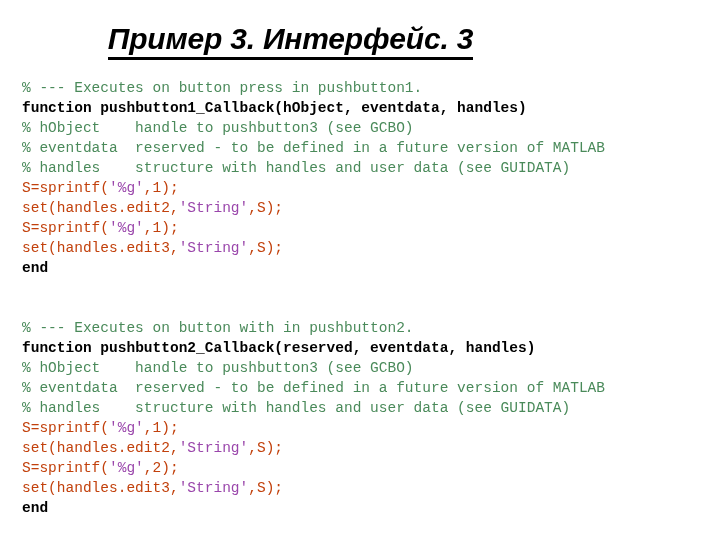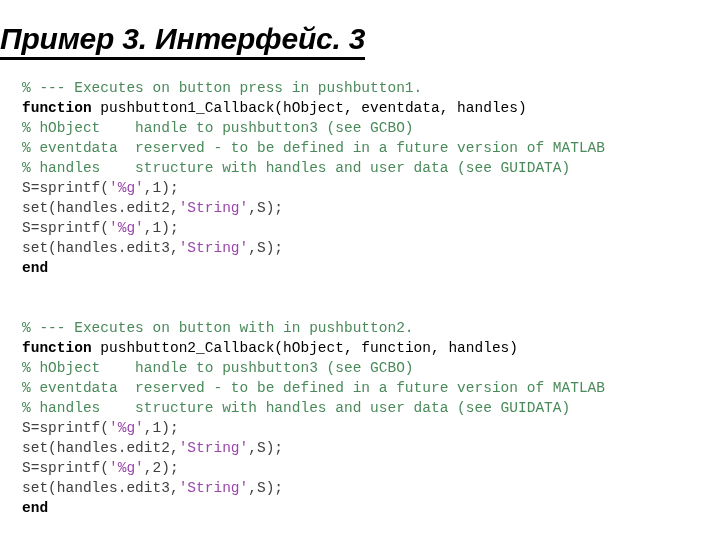--- a/index.html
+++ b/index.html
@@ -23,20 +23,21 @@
     background: #ffffff;
     overflow: hidden;
   }
 
   
   .title-wrap {
     position: absolute;
     left: 0;
     top: 22px;
     width: 581px;
+    text-align: center;
   }
   .slide-title {
     display: inline-block;
     font-family: "Liberation Sans", sans-serif;
     font-size: 30px;
     font-weight: bold;
     font-style: italic;
     color: #000000;
     letter-spacing: -0.2px;
     border-bottom: 3px solid #000000;
@@ -61,22 +62,22 @@
 
   .code-line {
     height: 20px;
     white-space: pre;
     overflow: visible;
   }
 
   
   .tok-comment  { color: #4a8a5a; }
   .tok-keyword  { color: #000000; font-weight: bold; }
-  .tok-fname    { color: #000000; font-weight: normal; text-align: right; }
-  .tok-plain    { color: #404040; }
+  .tok-fname    { color: #000000; font-weight: bold; text-align: right; }
+  .tok-plain    { color: #c2410c; }
   .tok-string   { color: #9a46ab; }
 </style>
 </head>
 <body>
 
 <div class="slide">
 
   <div class="title-wrap">
     <div class="slide-title">Пример 3. Интерфейс. 3</div>
   </div>
@@ -89,21 +90,21 @@
       <div class="code-line"><span class="tok-comment">% handles    structure with handles and user data (see GUIDATA)</span></div>
       <div class="code-line"><span class="tok-plain">S=sprintf(</span><span class="tok-string">'%g'</span><span class="tok-plain">,1);</span></div>
       <div class="code-line"><span class="tok-plain">set(handles.edit2,</span><span class="tok-string">'String'</span><span class="tok-plain">,S);</span></div>
       <div class="code-line"><span class="tok-plain">S=sprintf(</span><span class="tok-string">'%g'</span><span class="tok-plain">,1);</span></div>
       <div class="code-line"><span class="tok-plain">set(handles.edit3,</span><span class="tok-string">'String'</span><span class="tok-plain">,S);</span></div>
       <div class="code-line"><span class="tok-keyword">end</span></div>
     </div>
 
   <div class="code-block" id="code-block-2">
       <div class="code-line"><span class="tok-comment">% --- Executes on button with in pushbutton2.</span></div>
-      <div class="code-line"><span class="tok-keyword">function </span><span class="tok-fname">pushbutton2_Callback(hObject, function, handles)</span></div>
+      <div class="code-line"><span class="tok-keyword">function </span><span class="tok-fname">pushbutton2_Callback(reserved, eventdata, handles)</span></div>
       <div class="code-line"><span class="tok-comment">% hObject    handle to pushbutton3 (see GCBO)</span></div>
       <div class="code-line"><span class="tok-comment">% eventdata  reserved - to be defined in a future version of MATLAB</span></div>
       <div class="code-line"><span class="tok-comment">% handles    structure with handles and user data (see GUIDATA)</span></div>
       <div class="code-line"><span class="tok-plain">S=sprintf(</span><span class="tok-string">'%g'</span><span class="tok-plain">,1);</span></div>
       <div class="code-line"><span class="tok-plain">set(handles.edit2,</span><span class="tok-string">'String'</span><span class="tok-plain">,S);</span></div>
       <div class="code-line"><span class="tok-plain">S=sprintf(</span><span class="tok-string">'%g'</span><span class="tok-plain">,2);</span></div>
       <div class="code-line"><span class="tok-plain">set(handles.edit3,</span><span class="tok-string">'String'</span><span class="tok-plain">,S);</span></div>
       <div class="code-line"><span class="tok-keyword">end</span></div>
     </div>
 

